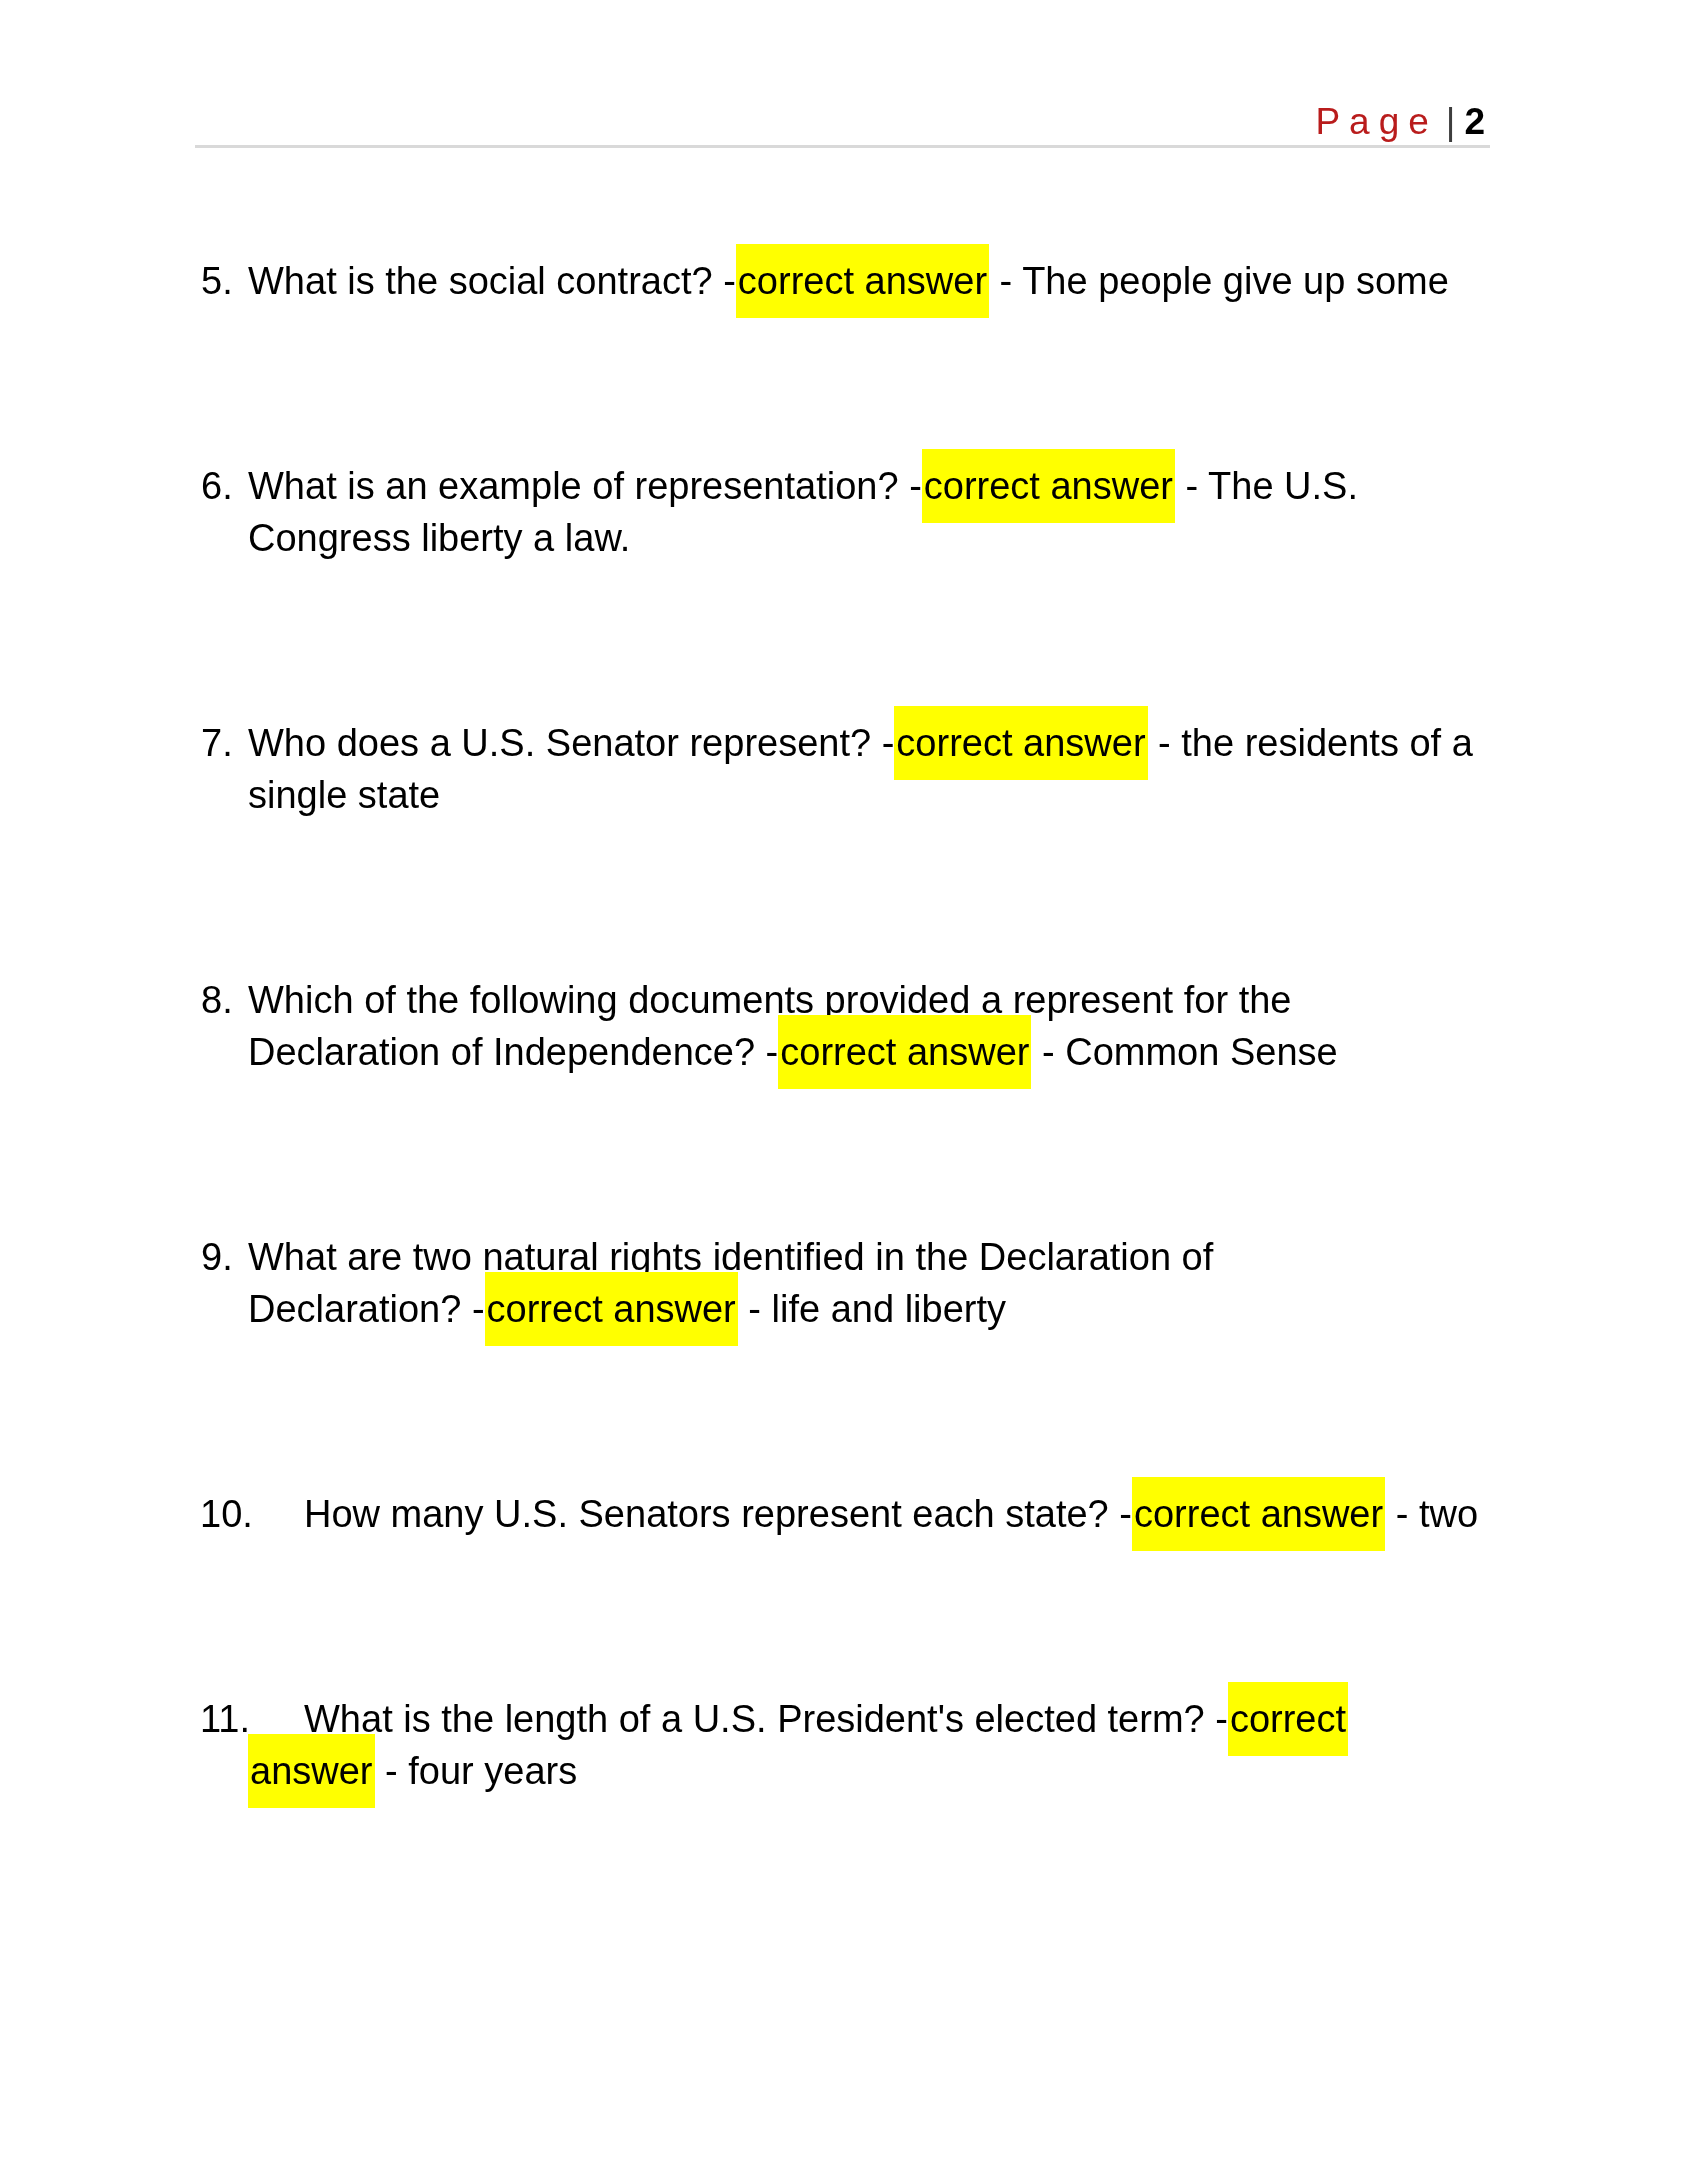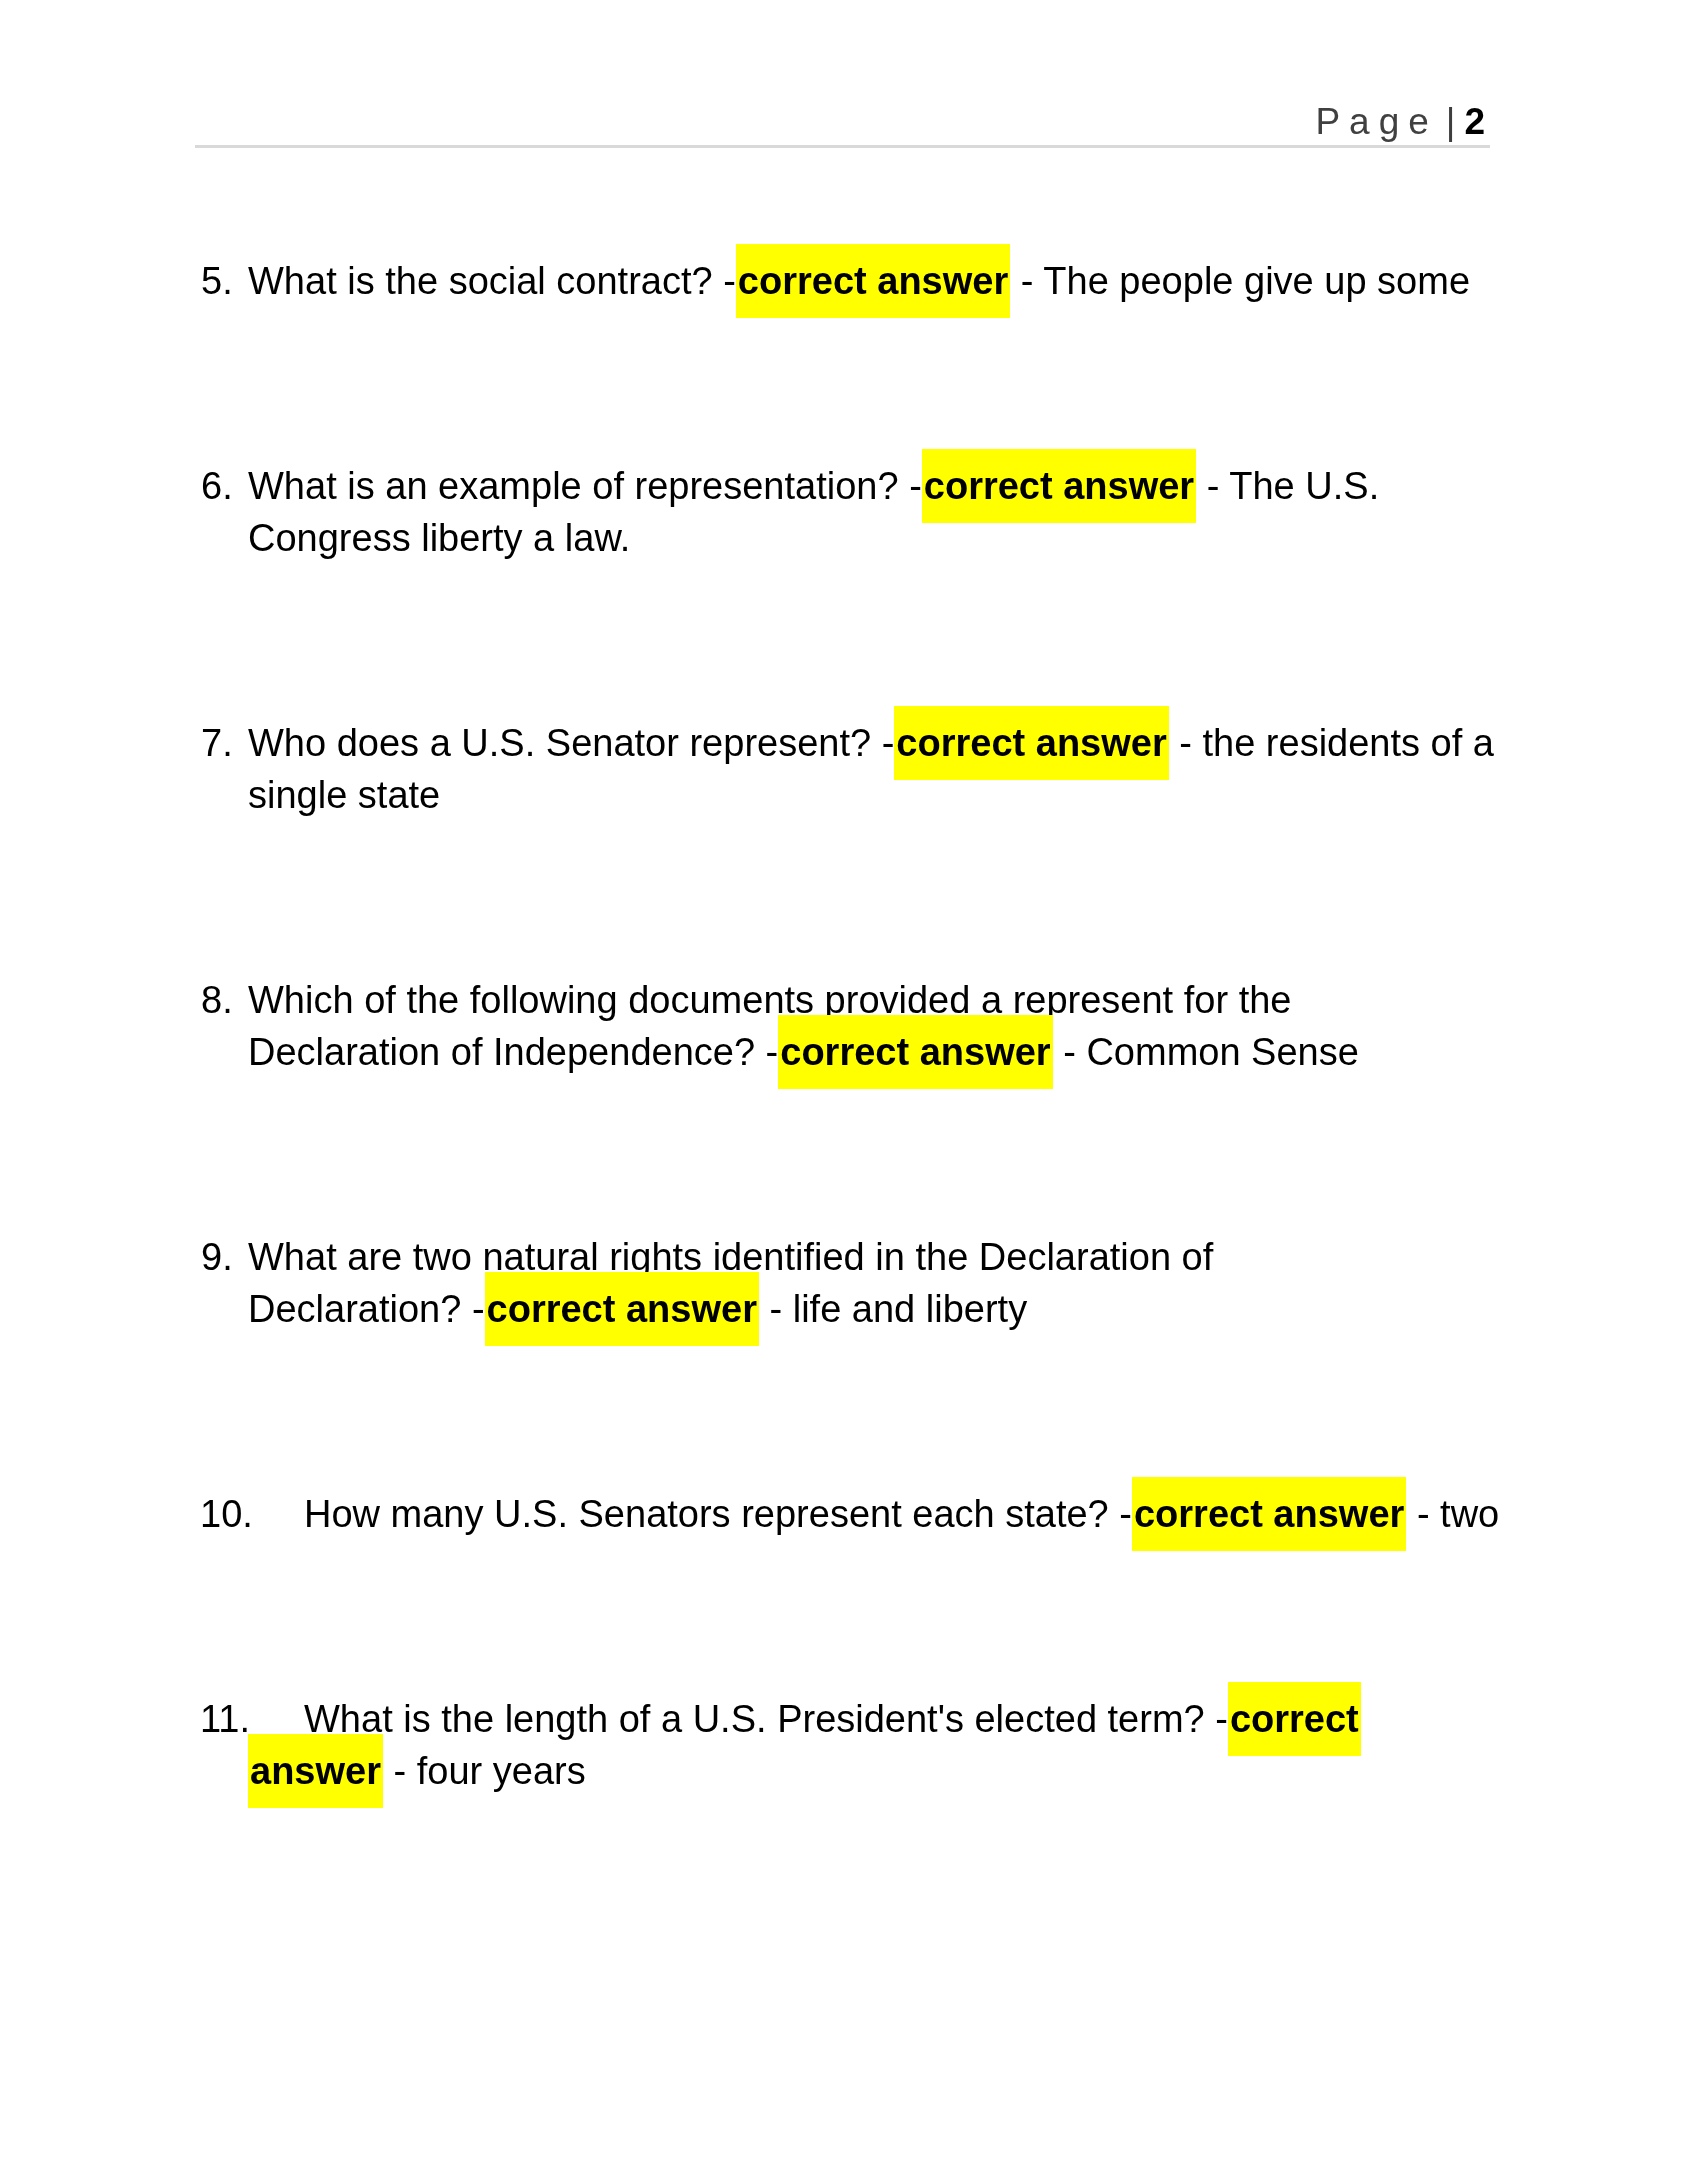--- a/index.html
+++ b/index.html
@@ -24,21 +24,21 @@
     position: absolute;
     top: 101px;
     left: 195px;
     width: 1290px;
     text-align: right;
     font-size: 37px;
     line-height: 42px;
     white-space: nowrap;
   }
   .pg-word {
-    color: #404040;
+    color: #b91c1c;
     letter-spacing: 9px;
     margin-top: 28px;
   }
   .pg-sep {
     color: #3d3d3d;
     margin-left: 8px;
     margin-right: 9px;
     font-weight: 400;
   }
   .pg-num {
@@ -73,21 +73,20 @@
     position: absolute;
     left: -47px;
     top: 0;
     text-indent: 0;
     white-space: nowrap;
   }
   .q-item.wide .q-num { left: -48px; }
   .hl {
     background: var(--hl-color, #ffff00);
     padding: 16px 2px;
-    font-weight: bold;
   }
 </style>
 </head>
 <body>
 
 <div class="page">
 
   <div class="header">
     <span class="pg-word">Page</span><span class="pg-sep">|</span><span class="pg-num">2</span>
   </div>

